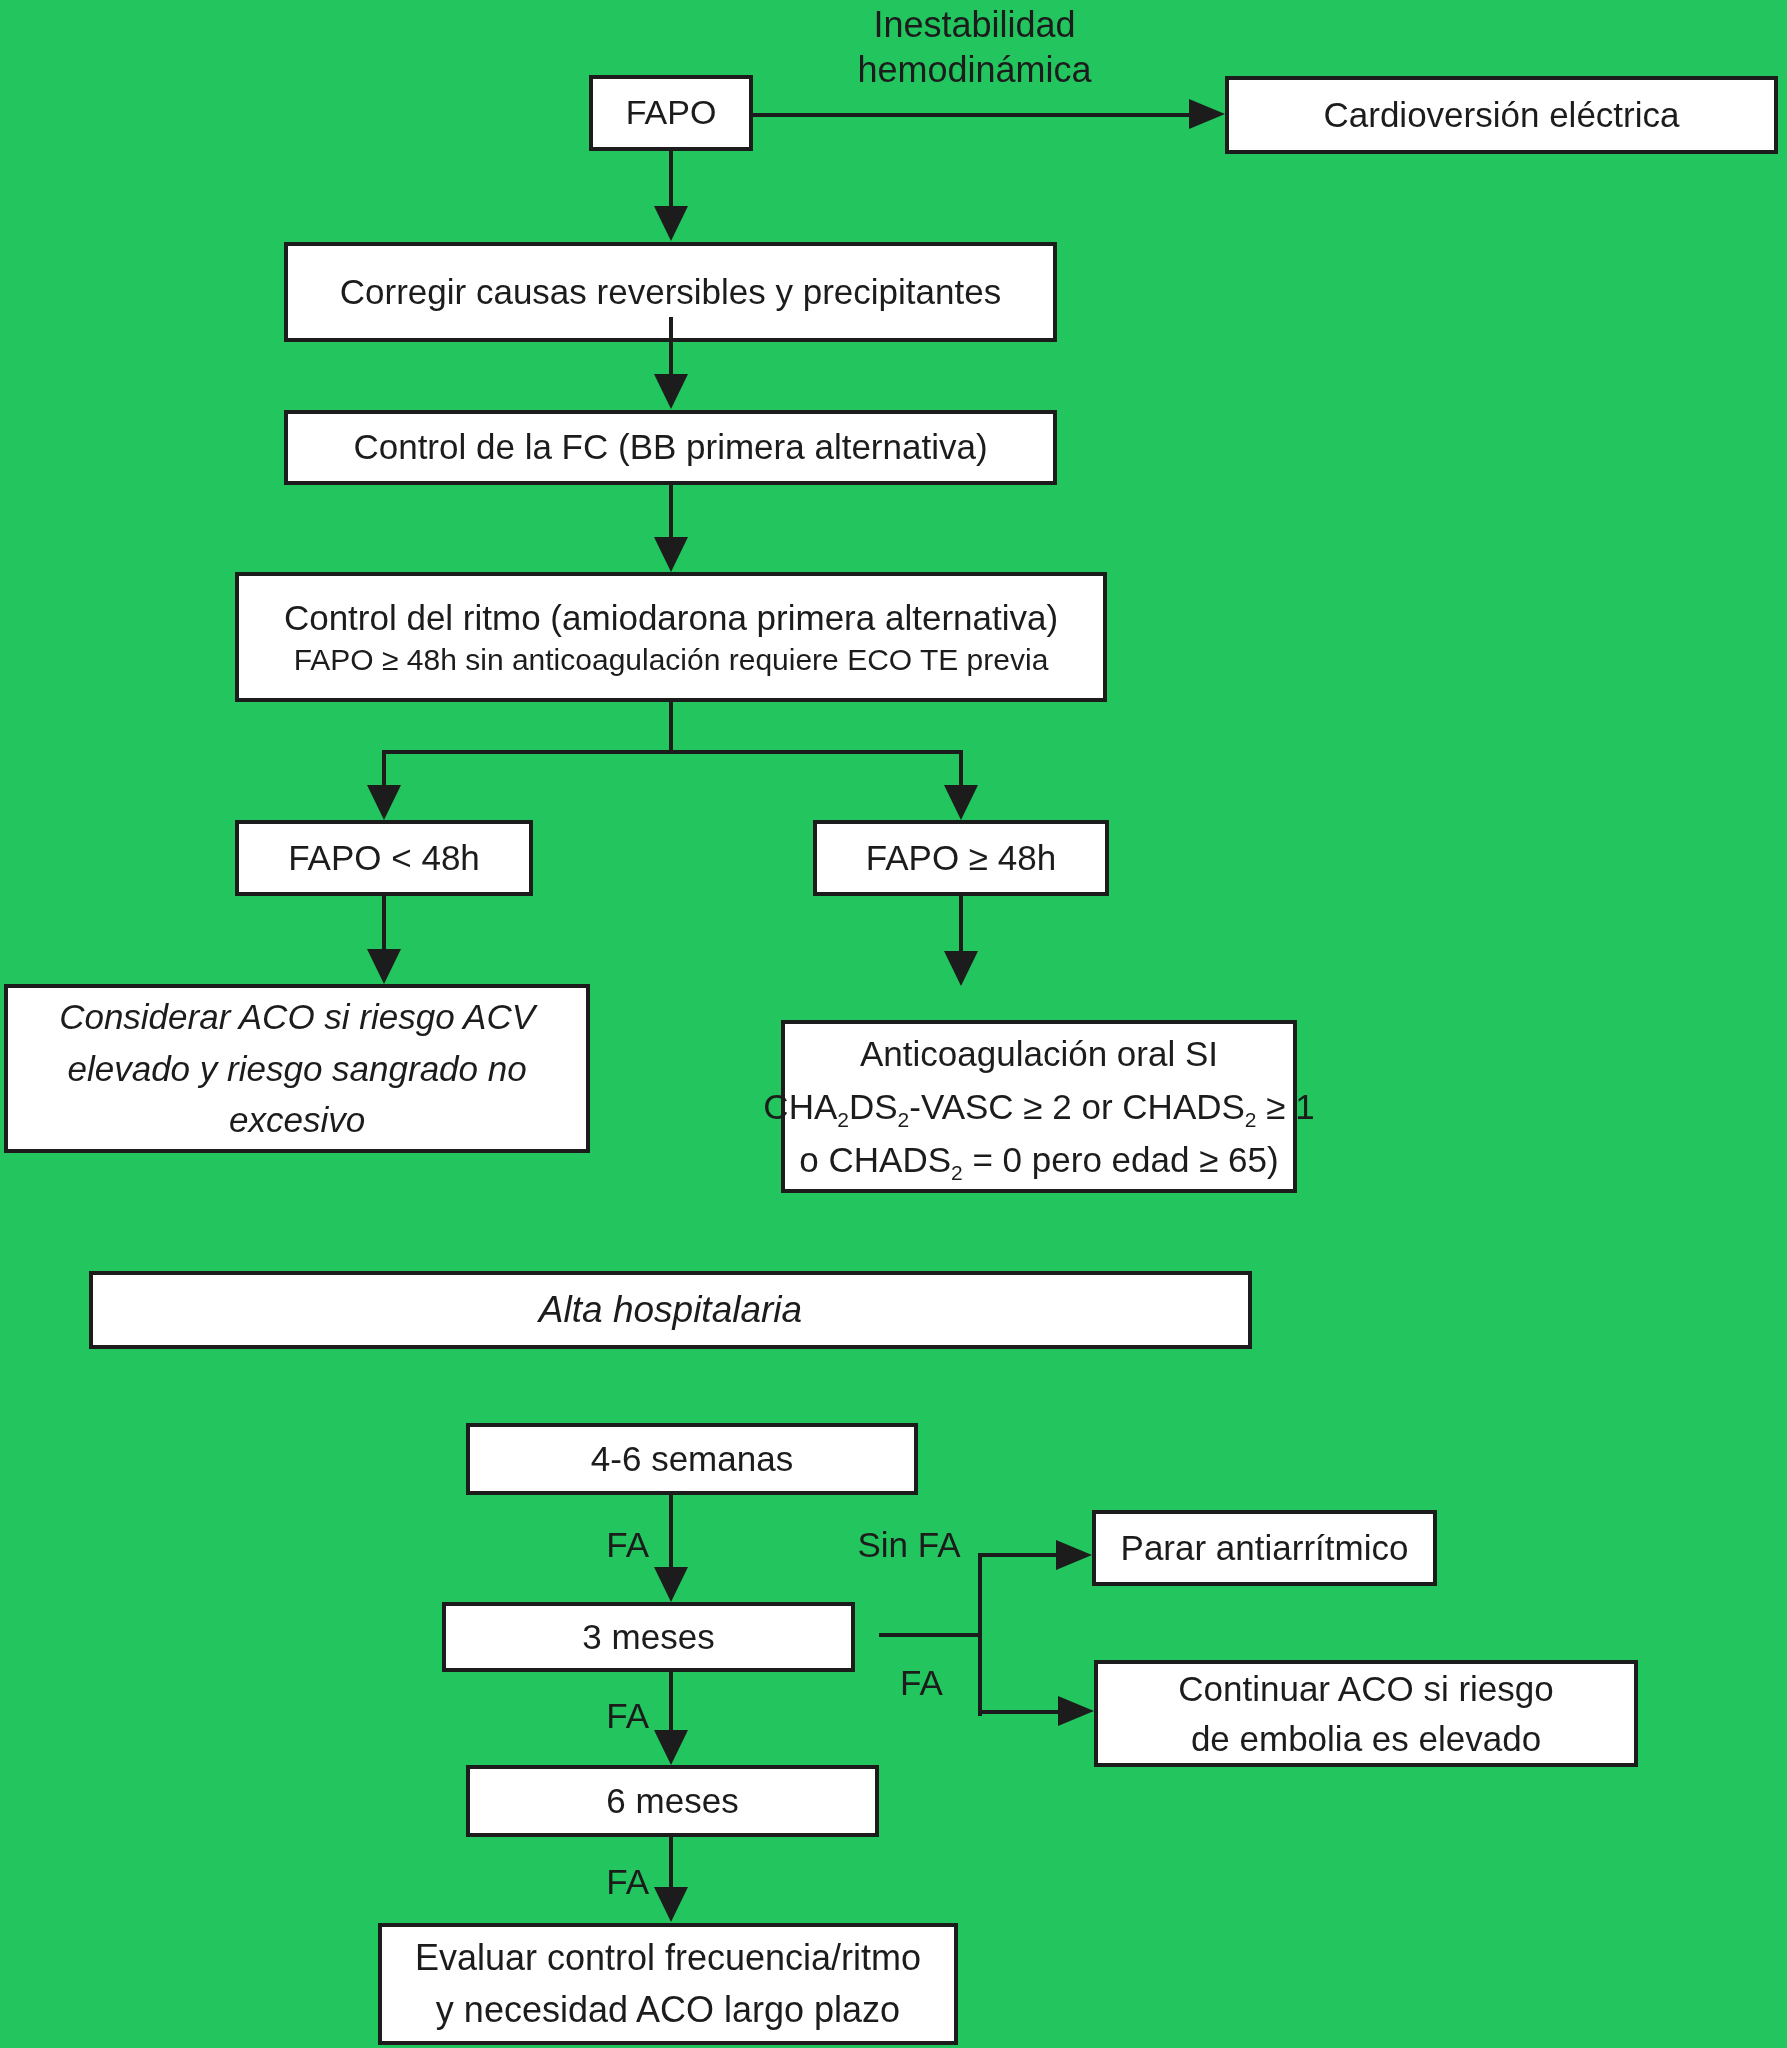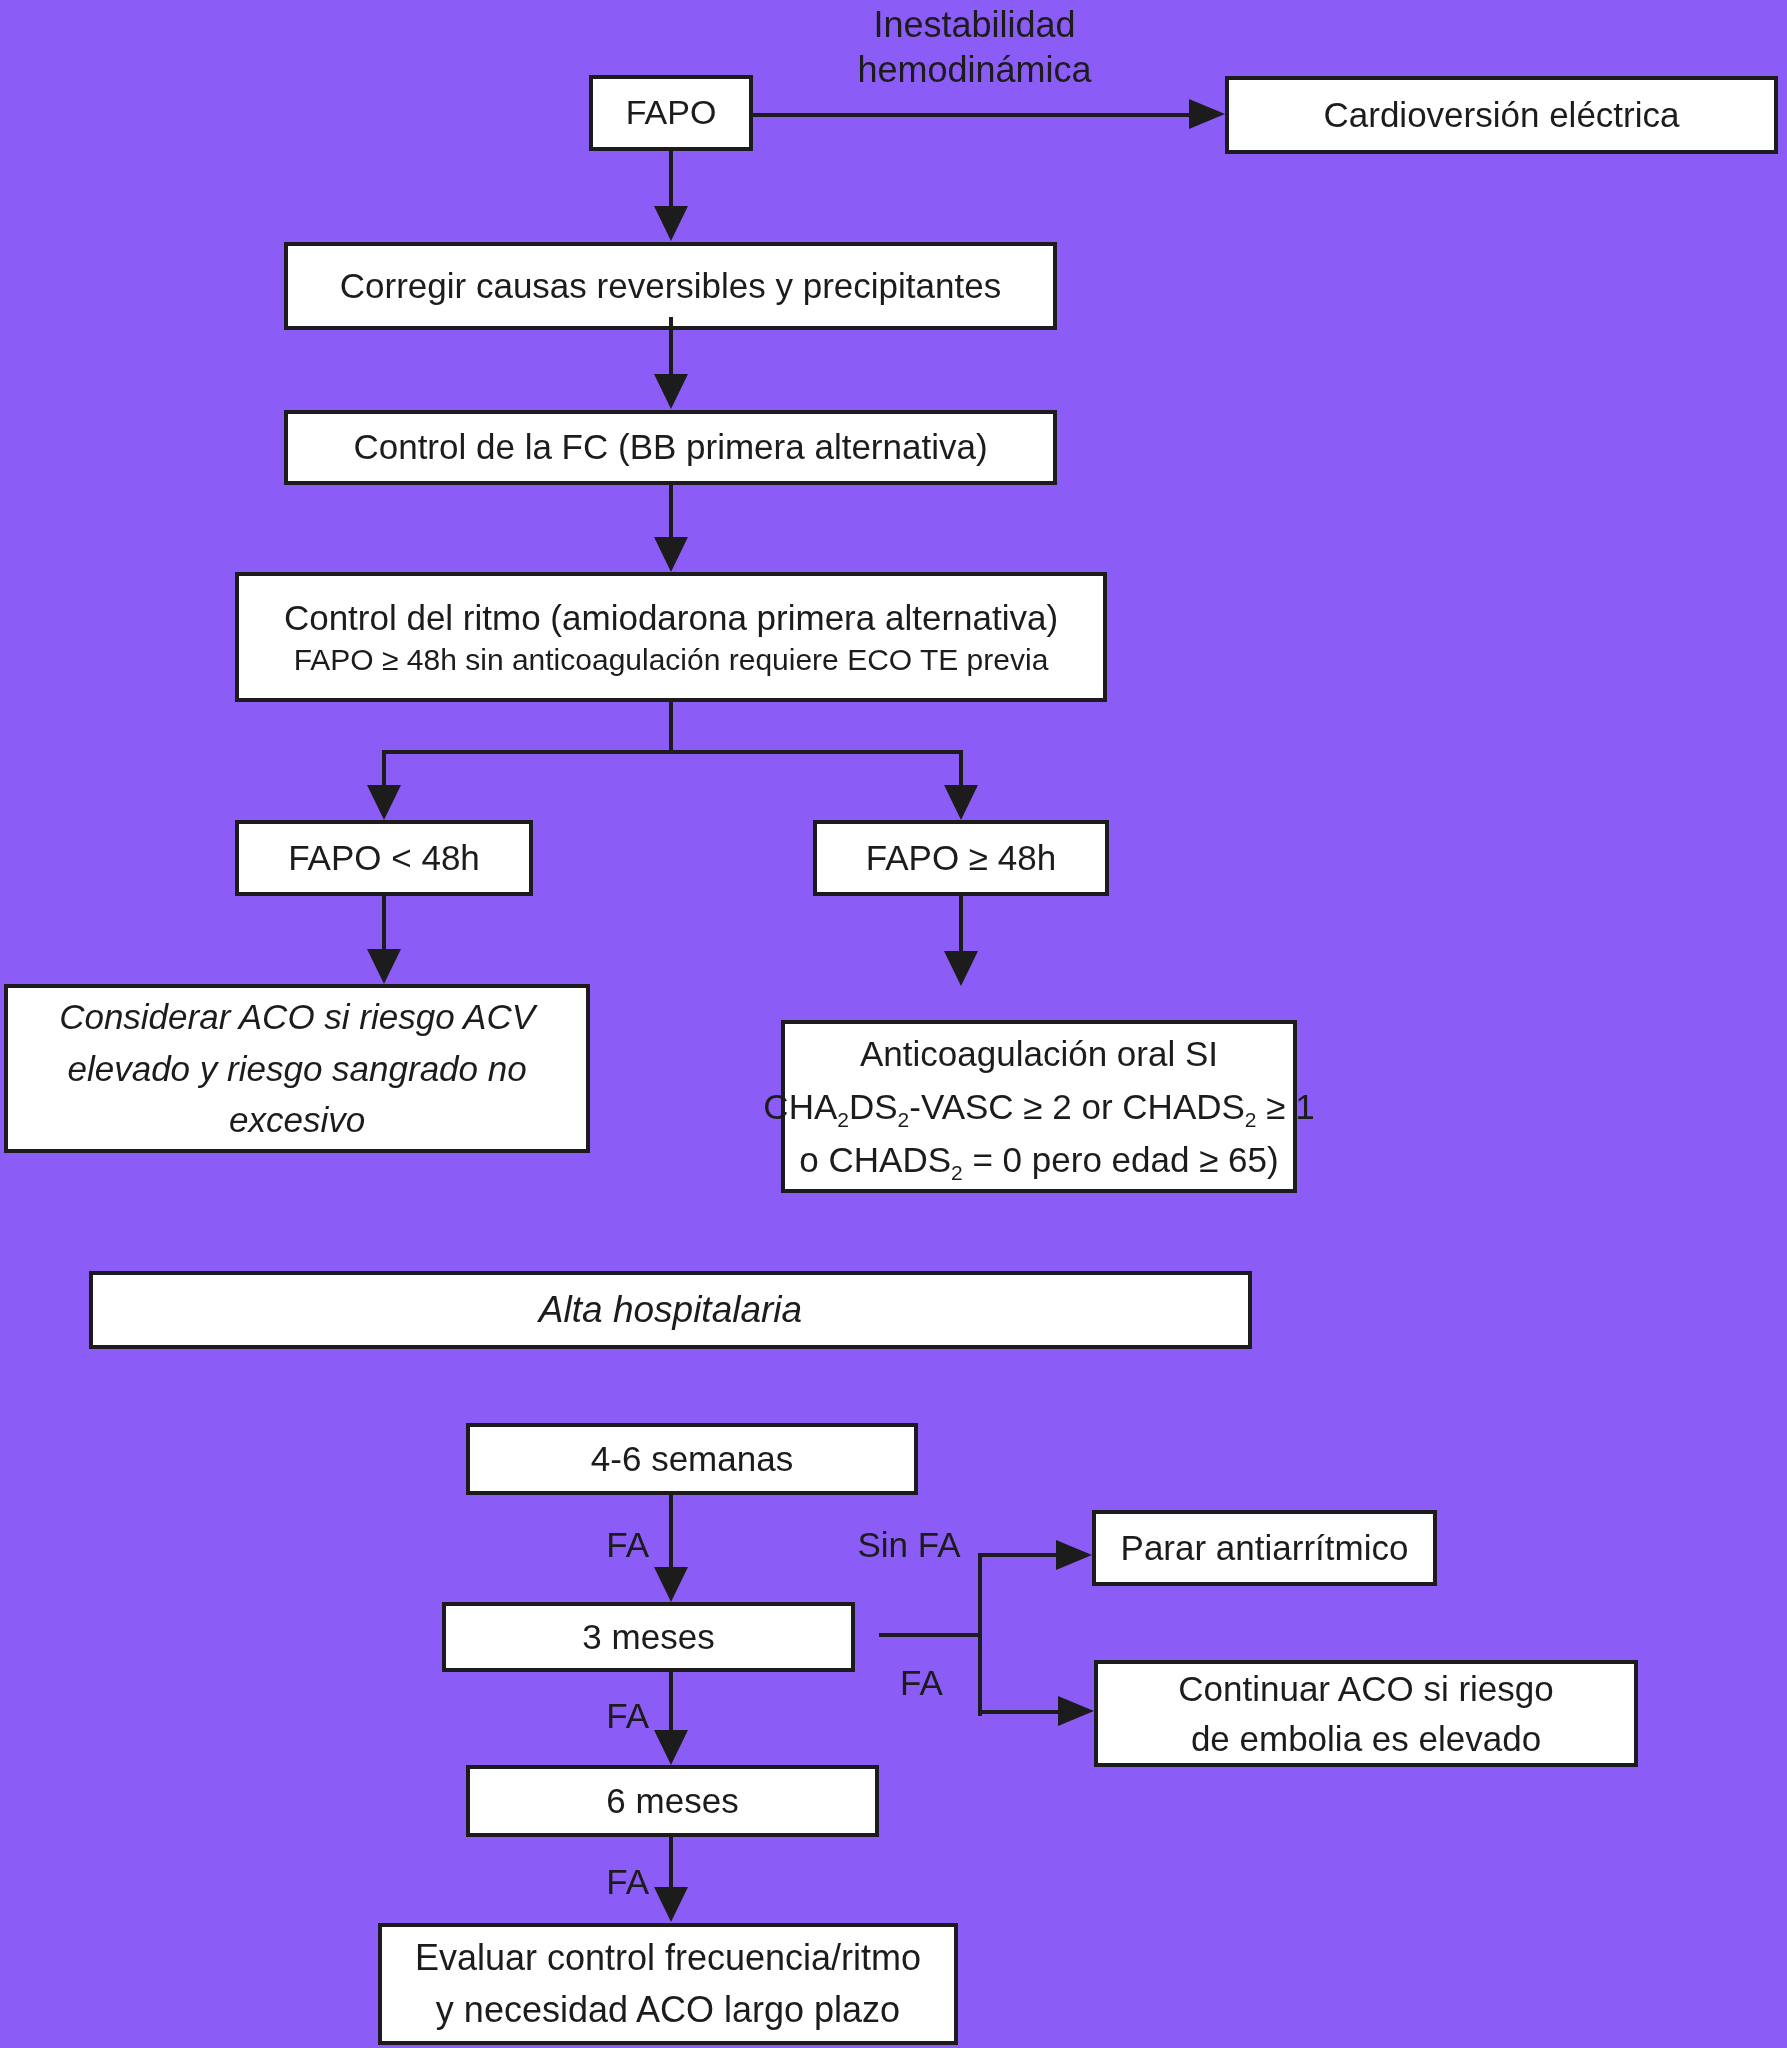--- a/index.html
+++ b/index.html
@@ -1,19 +1,19 @@
 <!DOCTYPE html>
 <html style="font-size:13px"><head>
 <meta charset="utf-8">
 <style>
   html,body{margin:0;padding:0;background:#ffffff;}
   #stage{
     position:relative;
     width:1787px;height:2049px;
-    background:#8b5cf6;
+    background:#22c55e;
     font-family:"Liberation Sans","DejaVu Sans",sans-serif;
     color:#1c1c1c;
     overflow:hidden;
   }
   .b{
     position:absolute;
     box-sizing:border-box;
     background:#ffffff;
     border:4.1px solid #1c1c1c;
     display:flex;
@@ -62,21 +62,21 @@
   <div class="b" style="left:1225px;top:76px;width:553px;height:78px;">
     <div class="bl">Cardioversión eléctrica</div>
   </div>
 
   <div class="hl" style="left:751px;top:113px;width:440px;"></div>
   <div class="ar" style="left:1189px;top:99px;"></div>
 
   <div class="vl" style="left:669px;top:151px;height:58px;"></div>
   <div class="ad" style="left:654px;top:206px;"></div>
 
-  <div class="b" style="left:284px;top:242px;width:773px;height:88px;">
+  <div class="b" style="left:284px;top:242px;width:773px;height:100px;">
     <div class="bl">Corregir causas reversibles y precipitantes</div>
   </div>
 
   <div class="vl" style="left:669px;top:317px;height:58px;"></div>
   <div class="ad" style="left:654px;top:374px;"></div>
 
   <div class="b" style="left:284px;top:410px;width:773px;height:75px;">
     <div class="bl">Control de la FC (BB primera alternativa)</div>
   </div>
 

